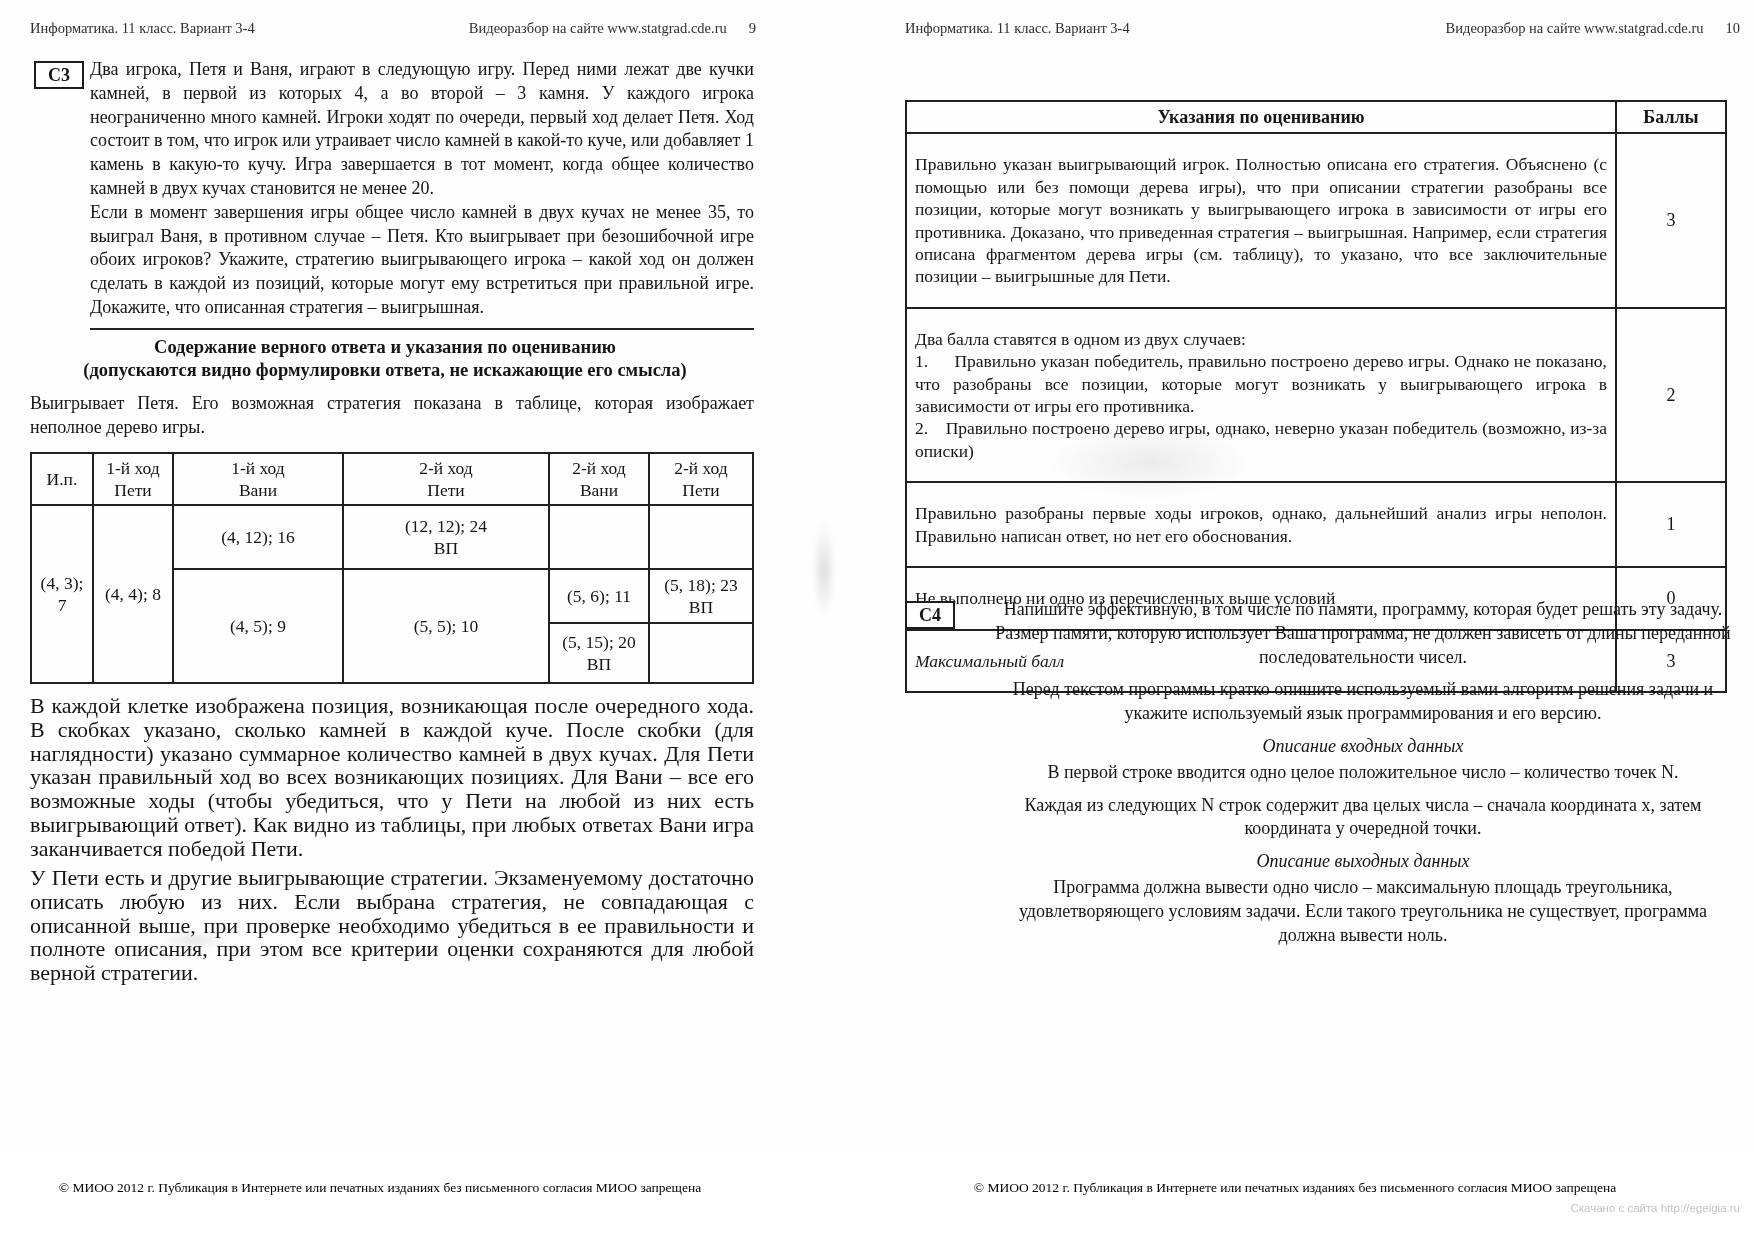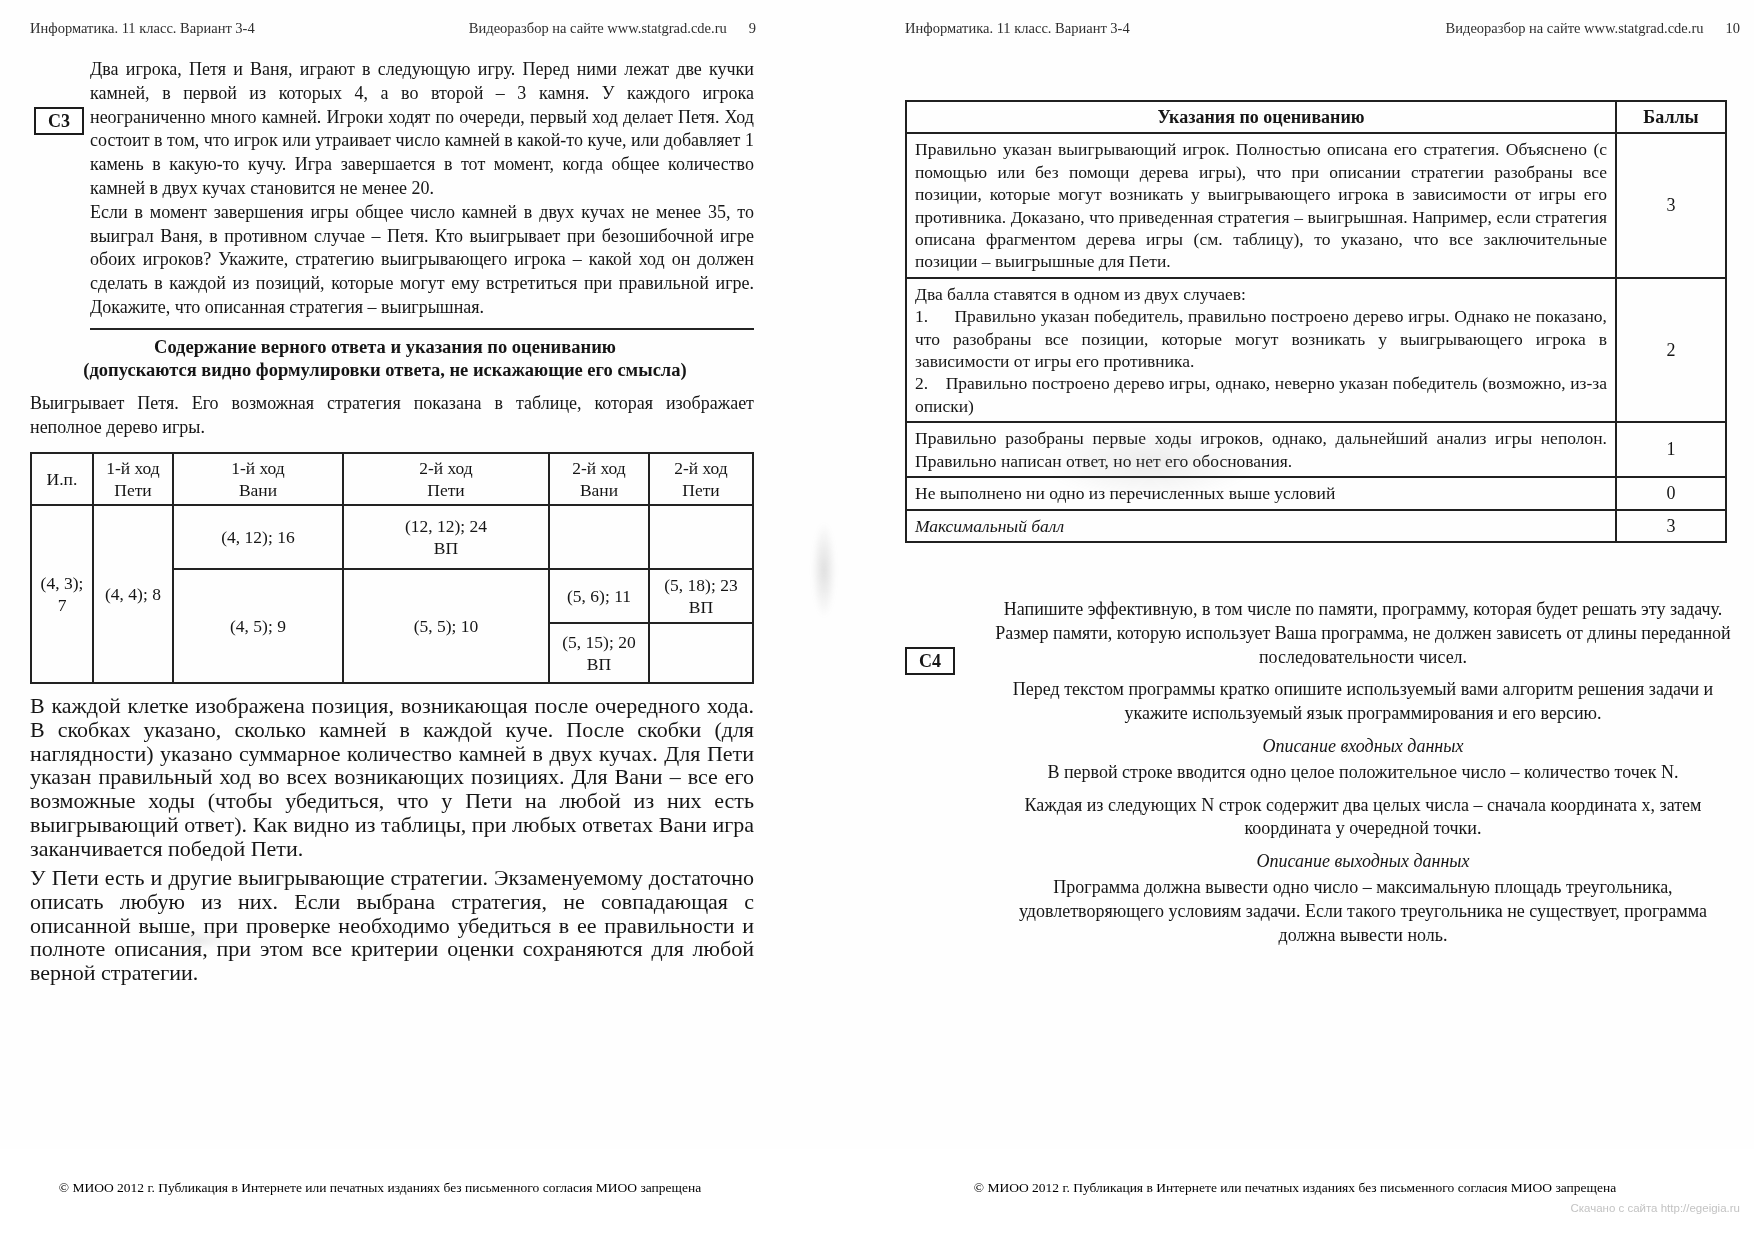--- a/index.html
+++ b/index.html
@@ -12,21 +12,21 @@
   #page-right{left:877px;}
 
   .pg-header{position:absolute;top:20px;display:flex;justify-content:space-between;
     font-size:14.5px;color:#2e2e2e;}
   #page-left .pg-header{left:30px;width:726px;}
   #page-right .pg-header{left:28px;width:835px;}
   .pg-header .right{display:flex;gap:22px;}
 
   .taskbox{position:absolute;border:2px solid #1c1c1c;width:46px;height:24px;
     display:flex;align-items:center;justify-content:center;
-    font-weight:bold;font-size:18px;background:#fff;margin-top:46px;}
+    font-weight:bold;font-size:18px;background:#fff;}
 
   .just{text-align:justify;}
   .pre{white-space:pre-line;}
 
   
   .statement{position:absolute;left:90px;top:58px;width:664px;font-size:18px;line-height:23.8px;
     border-bottom:2px solid #242424;padding-bottom:8px;}
   .statement p{margin:0;}
   .answer-heading{position:absolute;left:15px;top:336px;width:740px;text-align:center;
     font-weight:bold;font-size:18.5px;line-height:23px;}
@@ -44,21 +44,21 @@
 
   .pg-footer{position:absolute;top:1180px;font-size:13.5px;color:#000000;text-align:center;}
   #page-left .pg-footer{left:0px;width:760px;}
   #page-right .pg-footer{left:28px;width:780px;}
   .watermark{position:absolute;top:1202px;left:560px;width:303px;text-align:right;
     font-size:11.5px;color:#c3c3c3;font-family:"Liberation Sans","DejaVu Sans",sans-serif;}
 
   
   table.criteria{position:absolute;left:28px;top:100px;border-collapse:collapse;table-layout:fixed;
     width:820px;font-size:17.5px;}
-  table.criteria th,table.criteria td{border:2px solid #202020;padding:4px 8px;line-height:22.4px;
+  table.criteria th,table.criteria td{border:2px solid #202020;padding:19px 8px;line-height:22.4px;
     vertical-align:middle;}
   table.criteria th{text-align:center;font-size:18px;padding:4px 8px;border-radius:16px;}
   td.score{text-align:center;font-size:18px;}
   td.maxlabel{text-align:left;font-style:italic;padding-right:10px;}
 
   .c4-text{position:absolute;left:112px;top:598px;width:748px;font-size:18px;line-height:23.8px;}
   .c4-text p{margin:0 0 9px 0;text-align:center;}
   .c4-text p.io{font-style:italic;margin-bottom:2px;}
 
   

